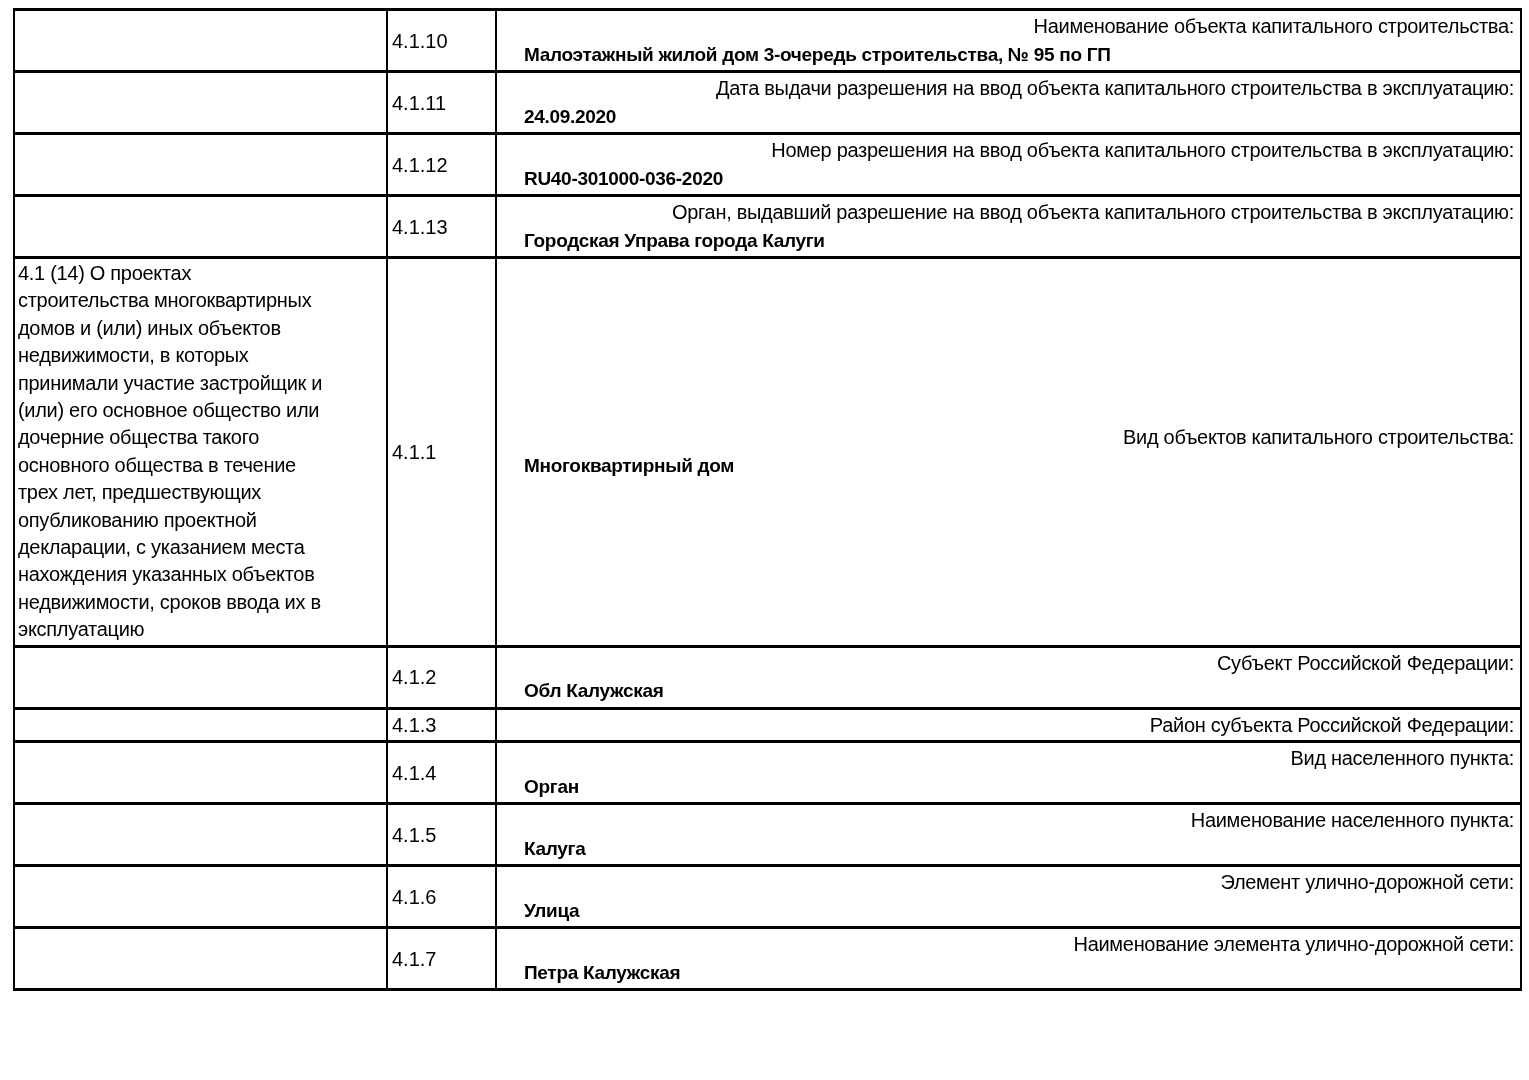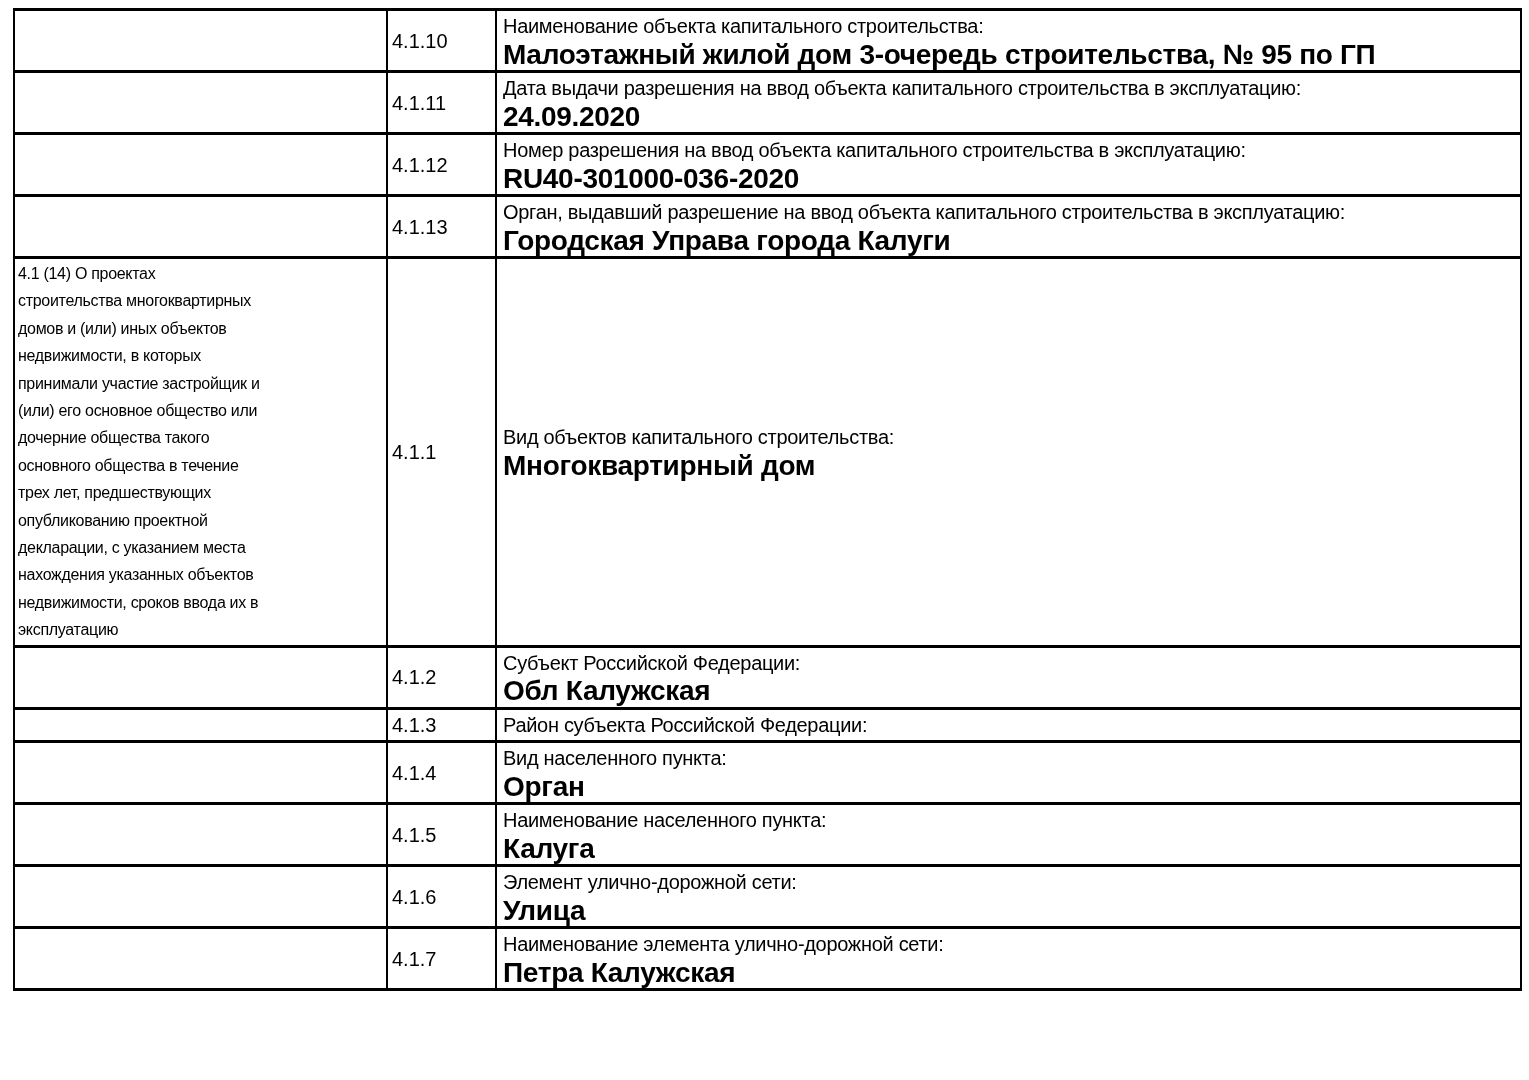--- a/index.html
+++ b/index.html
@@ -21,43 +21,45 @@
     border-top-width: 3px;
     border-bottom-width: 3px;
     vertical-align: middle;
     padding: 0;
     overflow: hidden;
   }
   .col-section { width: 373px; }
   .col-num     { width: 109px; }
   .col-content { width: 1025px; }
   .section-text {
-    font-size: 16px;
+    font-size: 20px;
     line-height: 27.4px;
     letter-spacing: -0.3px;
     padding: 1px 4px 1px 3px;
     white-space: pre-line;
   }
   .num-text {
     font-size: 20px;
     line-height: 24px;
     padding-left: 4px;
   }
   .content-cell-inner { padding: 1px 6px 1px 6px; }
   .row-label {
     font-size: 20px;
     line-height: 28.5px;
     letter-spacing: -0.3px;
     white-space: nowrap;
+    text-align: right;
   }
   .row-value {
-    font-size: 28px;
+    font-size: 19px;
     line-height: 28.5px;
     letter-spacing: -0.3px;
     white-space: nowrap;
+    margin-left: 21px;
   }
   .row-value b { font-weight: bold; }
   tr.tall-row { height: 385px; }
   tr.tall-row .col-section { vertical-align: top; }
 </style>
 </head>
 <body>
 
 <table class="doc-table">
   <tbody>

